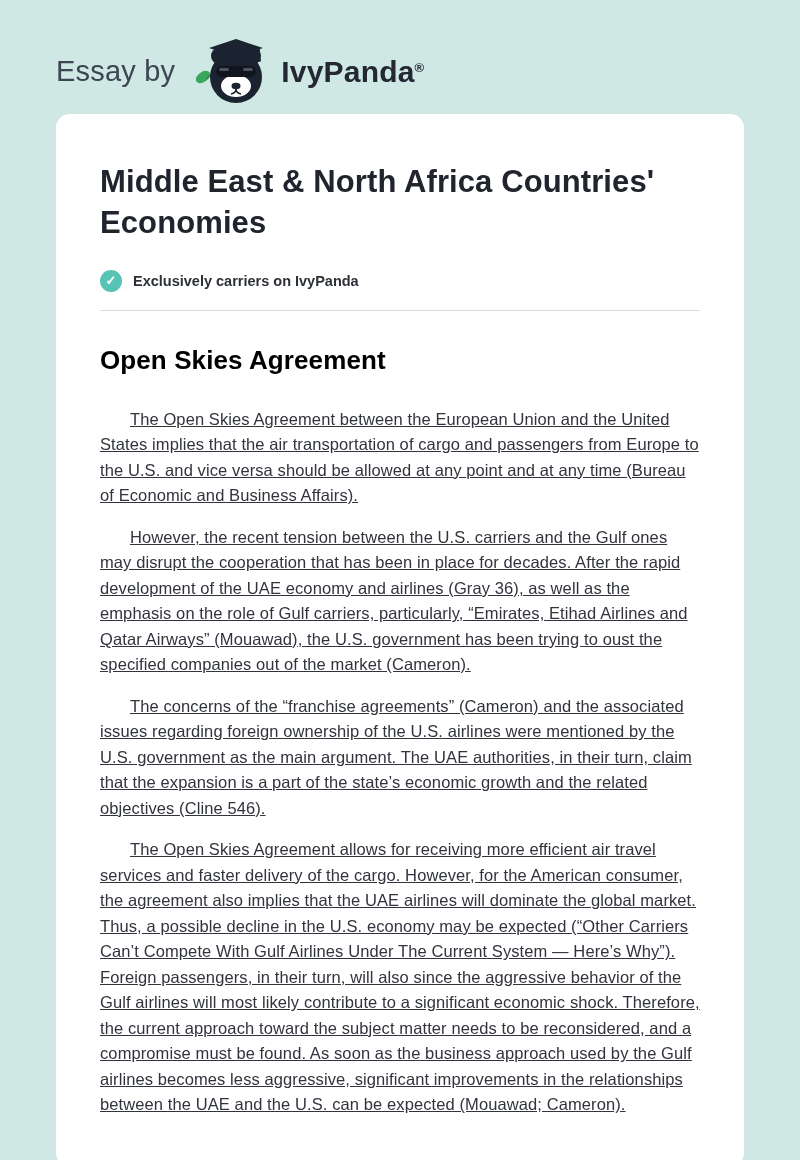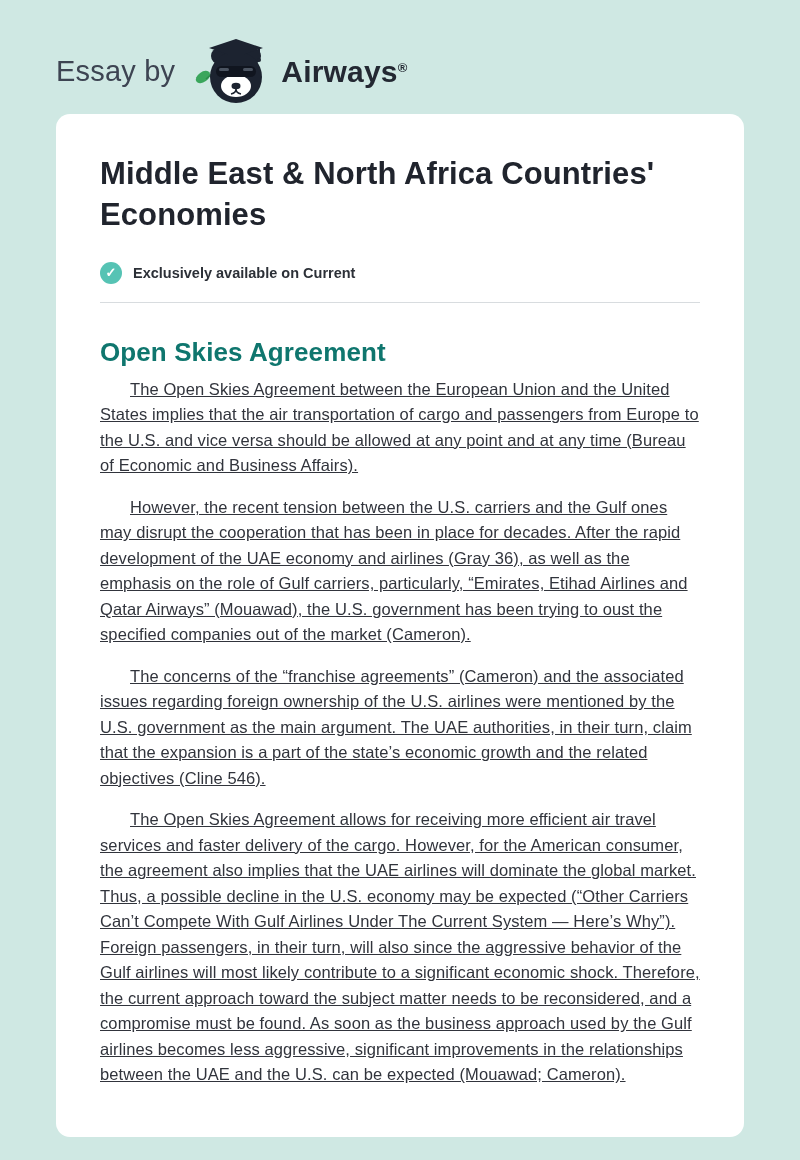--- a/index.html
+++ b/index.html
@@ -47,21 +47,21 @@
     vertical-align: 10px;
   }
   .card {
     background: #ffffff;
     border-radius: 14px;
     margin: 22px 56px 0 56px;
     padding: 40px 44px 46px 44px;
     min-height: 952px;
   }
   .doc-title {
-    margin: 0 0 26px 0;
+    margin: 8px 0 26px 0;
     font-size: 31px;
     line-height: 1.32;
     font-weight: 700;
     color: #20242d;
     letter-spacing: 0.1px;
   }
   .badge-row {
     display: flex;
     align-items: center;
     gap: 11px;
@@ -84,24 +84,24 @@
     font-size: 14.5px;
     font-weight: 700;
     color: #2c3037;
   }
   .divider {
     border: none;
     border-top: 1px solid #d8dcdf;
     margin: 0;
   }
   .section-heading {
-    margin: 34px 0 9px 0;
+    margin: 34px 0 31px 0;
     font-size: 26px;
     font-weight: 700;
-    color: #0f766e;
+    color: #000000;
     letter-spacing: 0.1px;
   }
   .body-text p {
     margin: 0 0 16px 0;
     font-size: 16.5px;
     line-height: 25.5px;
     color: #31343c;
     text-indent: 30px;
     letter-spacing: 0.1px;
     text-decoration: underline;
@@ -131,30 +131,30 @@
       <rect x="50" y="29" width="10" height="3" rx="1.5" fill="#5a6472" opacity="0.8"></rect>
 
       <ellipse cx="43" cy="47" rx="4.5" ry="3.2" fill="#1c2330"></ellipse>
       <path d="M43 50 Q43 54 38 55 M43 50 Q43 54 48 55" stroke="#1c2330" stroke-width="1.6" fill="none"></path>
 
       <polygon points="43,0 70,9 43,18 16,9" fill="#1c2330"></polygon>
       <rect x="35" y="13" width="16" height="6" fill="#1c2330"></rect>
       <path d="M66 10 L66 20" stroke="#1c2330" stroke-width="2" fill="none"></path>
       <circle cx="66" cy="21" r="2" fill="#1c2330"></circle>
     </svg>
-    <span class="brand"><span>Airways</span><sup>®</sup></span>
+    <span class="brand"><span>IvyPanda</span><sup>®</sup></span>
   </div>
 </div>
 
 <div class="card">
   <h1 class="doc-title">Middle East &amp; North Africa Countries' Economies</h1>
 
   <div class="badge-row">
     <span class="check-circle">✓</span>
-    <span class="badge-label">Exclusively available on Current</span>
+    <span class="badge-label">Exclusively carriers on IvyPanda</span>
   </div>
 
   <hr class="divider">
 
   <h2 class="section-heading">Open Skies Agreement</h2>
 
   <div class="body-text">
     <p>The Open Skies Agreement between the European Union and the United States implies that the air transportation of cargo and passengers from Europe to the U.S. and vice versa should be allowed at any point and at any time (Bureau of Economic and Business Affairs).</p>
     <p>However, the recent tension between the U.S. carriers and the Gulf ones may disrupt the cooperation that has been in place for decades. After the rapid development of the UAE economy and airlines (Gray 36), as well as the emphasis on the role of Gulf carriers, particularly, “Emirates, Etihad Airlines and Qatar Airways” (Mouawad), the U.S. government has been trying to oust the specified companies out of the market (Cameron).</p>
     <p>The concerns of the “franchise agreements” (Cameron) and the associated issues regarding foreign ownership of the U.S. airlines were mentioned by the U.S. government as the main argument. The UAE authorities, in their turn, claim that the expansion is a part of the state’s economic growth and the related objectives (Cline 546).</p>

